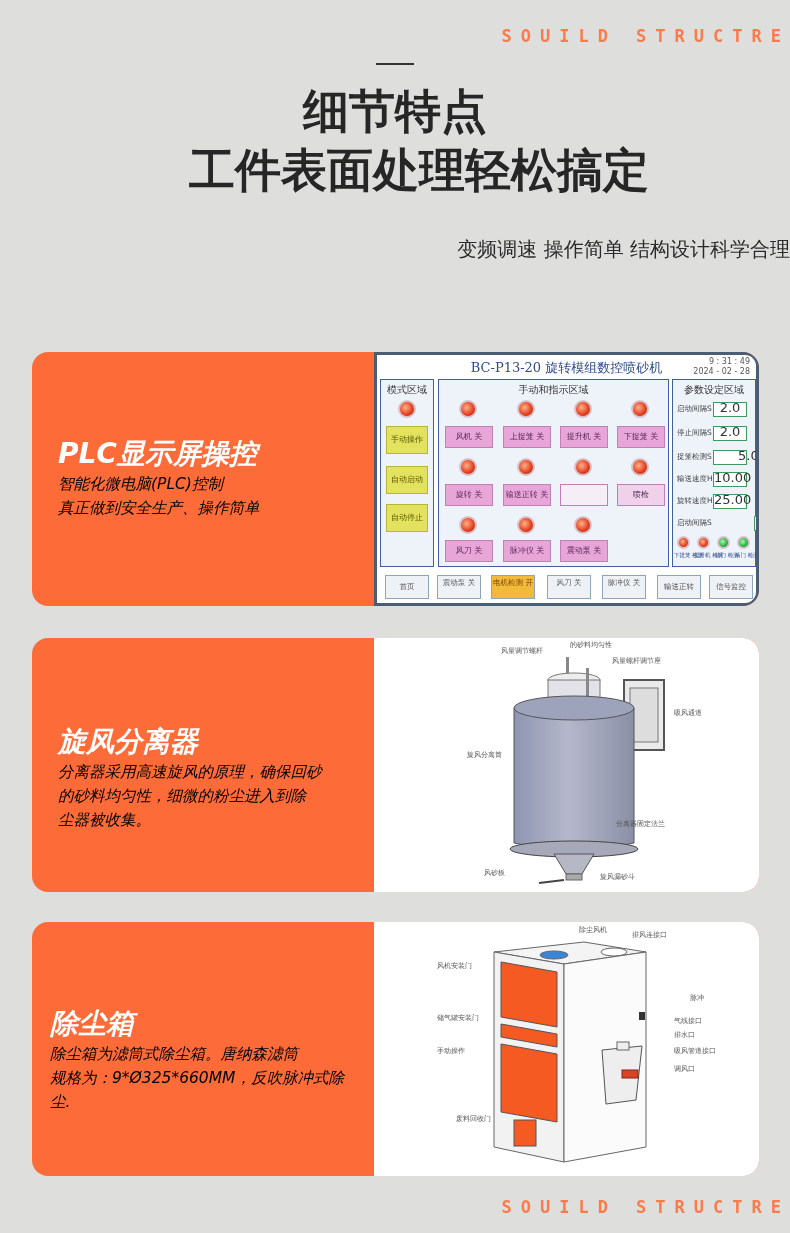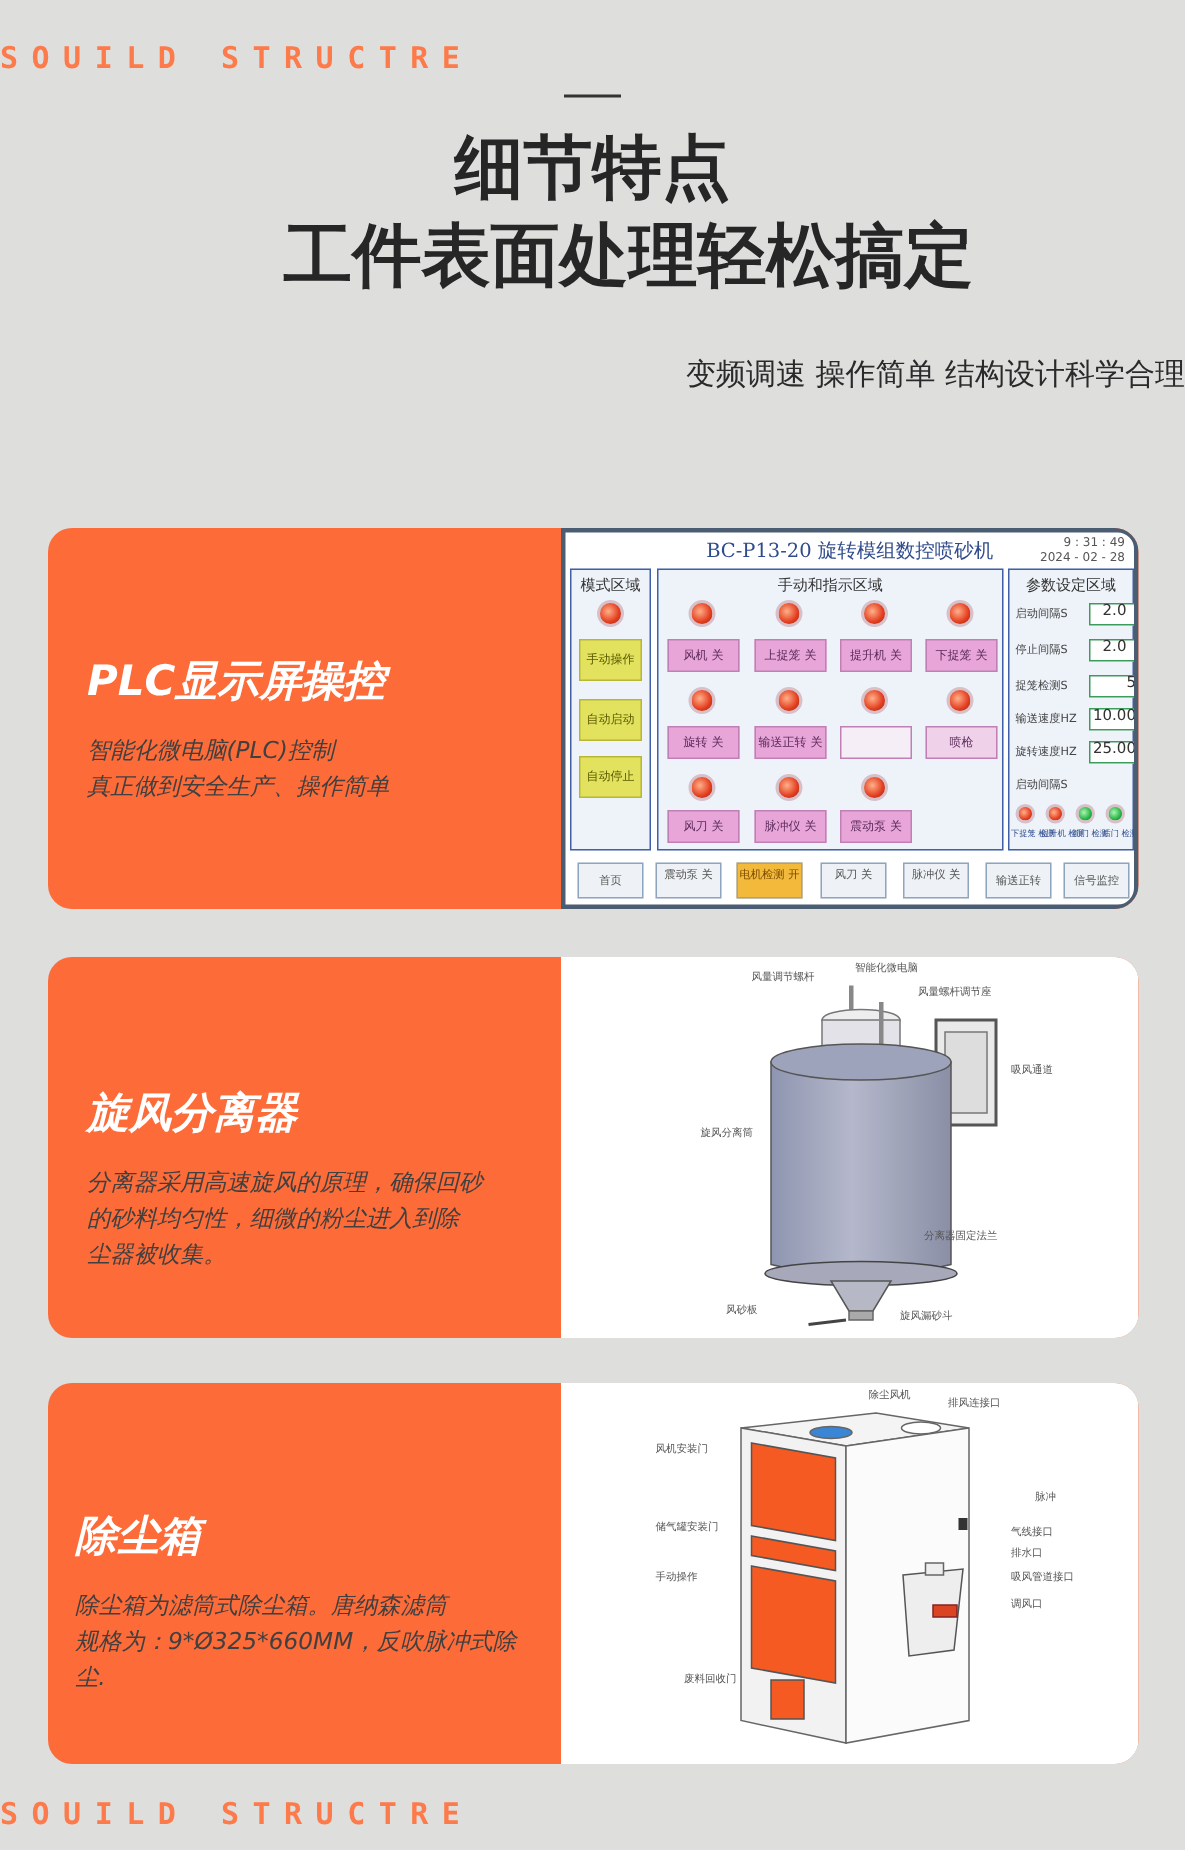--- a/index.html
+++ b/index.html
@@ -3,60 +3,60 @@
 <meta charset="utf-8">
 <style>
   * { box-sizing: border-box; margin: 0; padding: 0; }
   body {
     width: 790px; height: 1233px; overflow: hidden;
     background: #dededd;
     font-family: "DejaVu Sans", "Liberation Sans", sans-serif;
     position: relative;
   }
   .eyebrow {
-    position: absolute; left: 0; width: 790px; text-align: left;
+    position: absolute; left: 0; width: 790px; text-align: right;
     color: #fd7a4a; font-family: "DejaVu Sans Mono", monospace;
-    font-weight: bold; font-size: 20px; letter-spacing: 9px;
+    font-weight: bold; font-size: 17px; letter-spacing: 9px;
   }
   .eyebrow.top { top: 26px; }
   .eyebrow.bottom { top: 1197px; }
   .rule { position: absolute; left: 376px; top: 63px; width: 38px; height: 2px; background: #333; }
   .title {
     position: absolute; left: 0; width: 790px; text-align: center;
     color: #262626; font-weight: bold; font-size: 46px; line-height: 58px;
   }
   .title.l1 { top: 82px; }
   .title.l2 { top: 141px; padding-left: 48px; }
   .subtitle {
     position: absolute; top: 236px; left: 0; width: 790px; text-align: right;
     color: #2a2a2a; font-size: 20px;
   }
   .card {
     position: absolute; left: 32px; width: 727px;
     background: #fd6b38; border-radius: 16px; overflow: hidden;
   }
   .card .text { position: absolute; left: 26px; color: #fff; width: 310px; font-style: italic; }
   .card h2 { font-size: 28px; font-weight: bold; line-height: 36px; }
-  .card p { margin-top: 16px; font-size: 15.5px; line-height: 24px; color: #404040; }
+  .card p { font-size: 15.5px; line-height: 24px; color: #000000; }
   .card .img {
     position: absolute; left: 342px; top: 0; width: 385px; height: 100%;
     background: #fff; border-radius: 0 14px 14px 0; overflow: hidden;
   }
   
   .plc { background: #c9dff0; border: 3px solid #4b5d72; }
   .plc .hdr { position: absolute; left: 0; top: 0; right: 0; height: 26px; text-align: center; color: #2f4b8c; font-size: 13px; line-height: 26px; font-family: "DejaVu Serif", serif; }
   .plc .clock { position: absolute; right: 6px; top: 2px; font-size: 8px; color: #555; text-align: right; line-height: 10px; }
   .plc .panel { position: absolute; border: 1.5px solid #3f5fa8; background: #eef3fa; }
   .plc .ptitle { text-align: center; font-size: 10px; color: #333; margin-top: 3px; font-family: "DejaVu Serif", serif; }
   .lamp { position: absolute; width: 18px; height: 18px; border-radius: 50%; background: radial-gradient(circle at 40% 40%, #ffb08a, #e33d1e 60%, #8b2a1b); border: 2px solid #d8c0c8; }
   .lamp.green { background: radial-gradient(circle at 40% 40%, #aaf5b4, #27b444 60%, #136c26); }
   .pbtn { position: absolute; width: 48px; height: 22px; background: #e8a5d8; border: 1px solid #c080b5; font-size: 8px; color: #5a2a5a; text-align: center; line-height: 20px; }
   .ybtn { position: absolute; left: 5px; width: 42px; height: 28px; background: #e2e25e; border: 1px solid #b7b735; font-size: 8px; color: #5a5a00; text-align: center; line-height: 26px; }
   .sfield { position: absolute; left: 4px; font-size: 7.5px; color: #444; }
-  .sval { position: absolute; left: 53px; width: 34px; height: 15px; border: 1.5px solid #3c9c5a; background: #fff; font-size: 10px; text-align: center; line-height: 10px; color: #333; }
+  .sval { position: absolute; left: 40px; width: 34px; height: 15px; border: 1.5px solid #3c9c5a; background: #fff; font-size: 13px; text-align: center; line-height: 10px; color: #333; }
   .nav { position: absolute; bottom: 4px; height: 24px; width: 44px; background: #eef2f6; border: 1px solid #8fa4bd; font-size: 7.5px; color: #555; text-align: center; line-height: 10px; padding-top: 2px; }
   .nav.act { background: #f2b93b; color: #7a4a00; }
   .lbl { position: absolute; font-size: 7px; color: #555; white-space: nowrap; font-family: "DejaVu Serif", serif; }
 </style>
 </head>
 <body>
 
 <div class="eyebrow top">SOUILD STRUCTRE</div>
 <div class="rule"></div>
 <div class="title l1">细节特点</div>
@@ -171,21 +171,21 @@
       <rect x="250" y="42" width="40" height="70" fill="#eaeaea" stroke="#555" stroke-width="2"></rect>
       <rect x="256" y="50" width="28" height="54" fill="#ddd" stroke="#777"></rect>
       <path d="M140 70 Q200 50 260 70 L260 205 Q200 220 140 205 Z" fill="url(#cyl)" stroke="#555"></path>
       <ellipse cx="200" cy="70" rx="60" ry="12" fill="#9ea3bc" stroke="#555"></ellipse>
       <ellipse cx="200" cy="211" rx="64" ry="8" fill="#a7a9ba" stroke="#444"></ellipse>
       <path d="M180 216 L220 216 L208 236 L192 236 Z" fill="#b6b8c6" stroke="#555"></path>
       <rect x="192" y="236" width="16" height="6" fill="#aaa" stroke="#666"></rect>
       <path d="M165 245 L190 242" stroke="#444" stroke-width="2"></path>
     </svg>
     <div class="lbl" style="left:127px;top:8px;">风量调节螺杆</div>
-    <div class="lbl" style="left:196px;top:2px;">智能化微电脑</div>
+    <div class="lbl" style="left:196px;top:2px;">的砂料均匀性</div>
     <div class="lbl" style="left:238px;top:18px;">风量螺杆调节座</div>
     <div class="lbl" style="left:300px;top:70px;">吸风通道</div>
     <div class="lbl" style="left:93px;top:112px;">旋风分离筒</div>
     <div class="lbl" style="left:242px;top:181px;">分离器固定法兰</div>
     <div class="lbl" style="left:110px;top:230px;">风砂板</div>
     <div class="lbl" style="left:226px;top:234px;">旋风漏砂斗</div>
   </div>
 </div>
 
 <div class="card" style="top:922px;height:254px;">

